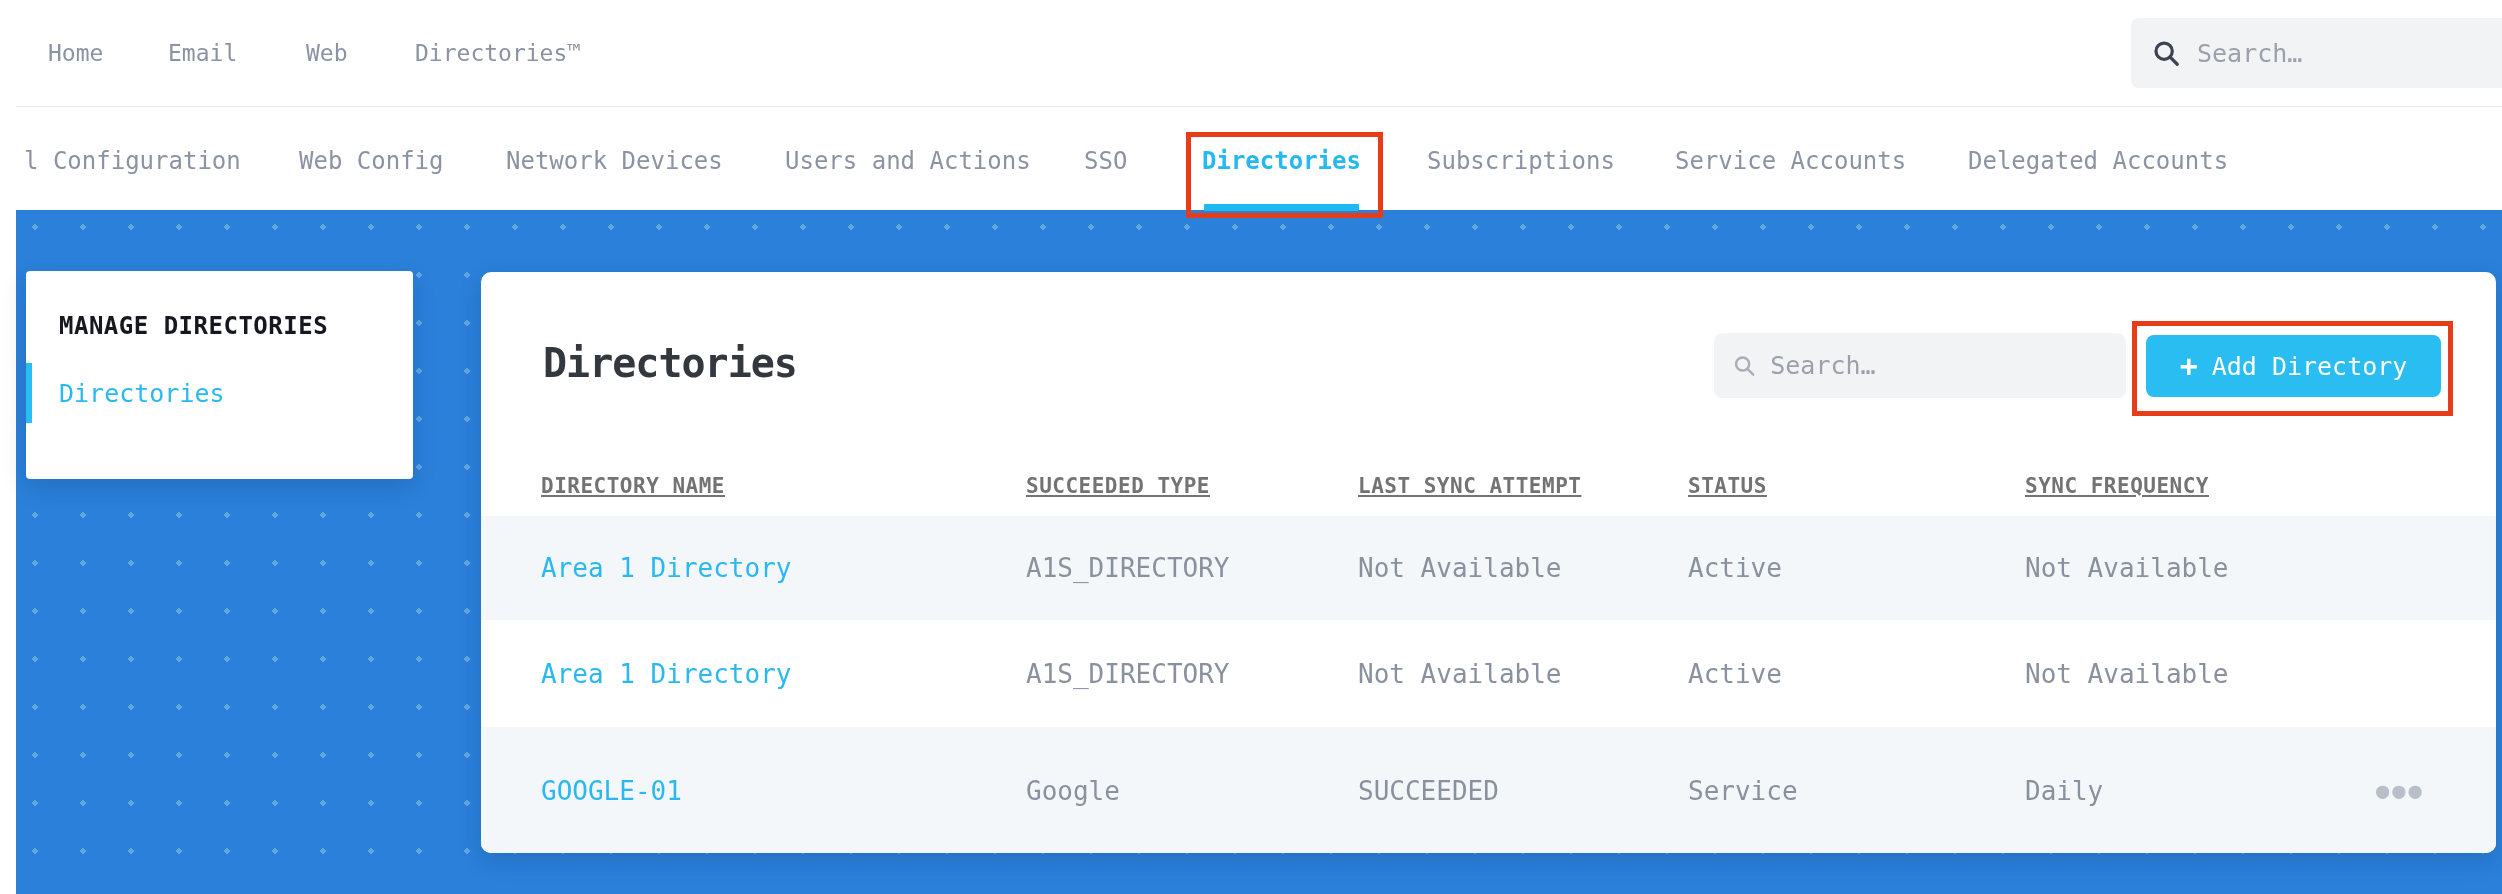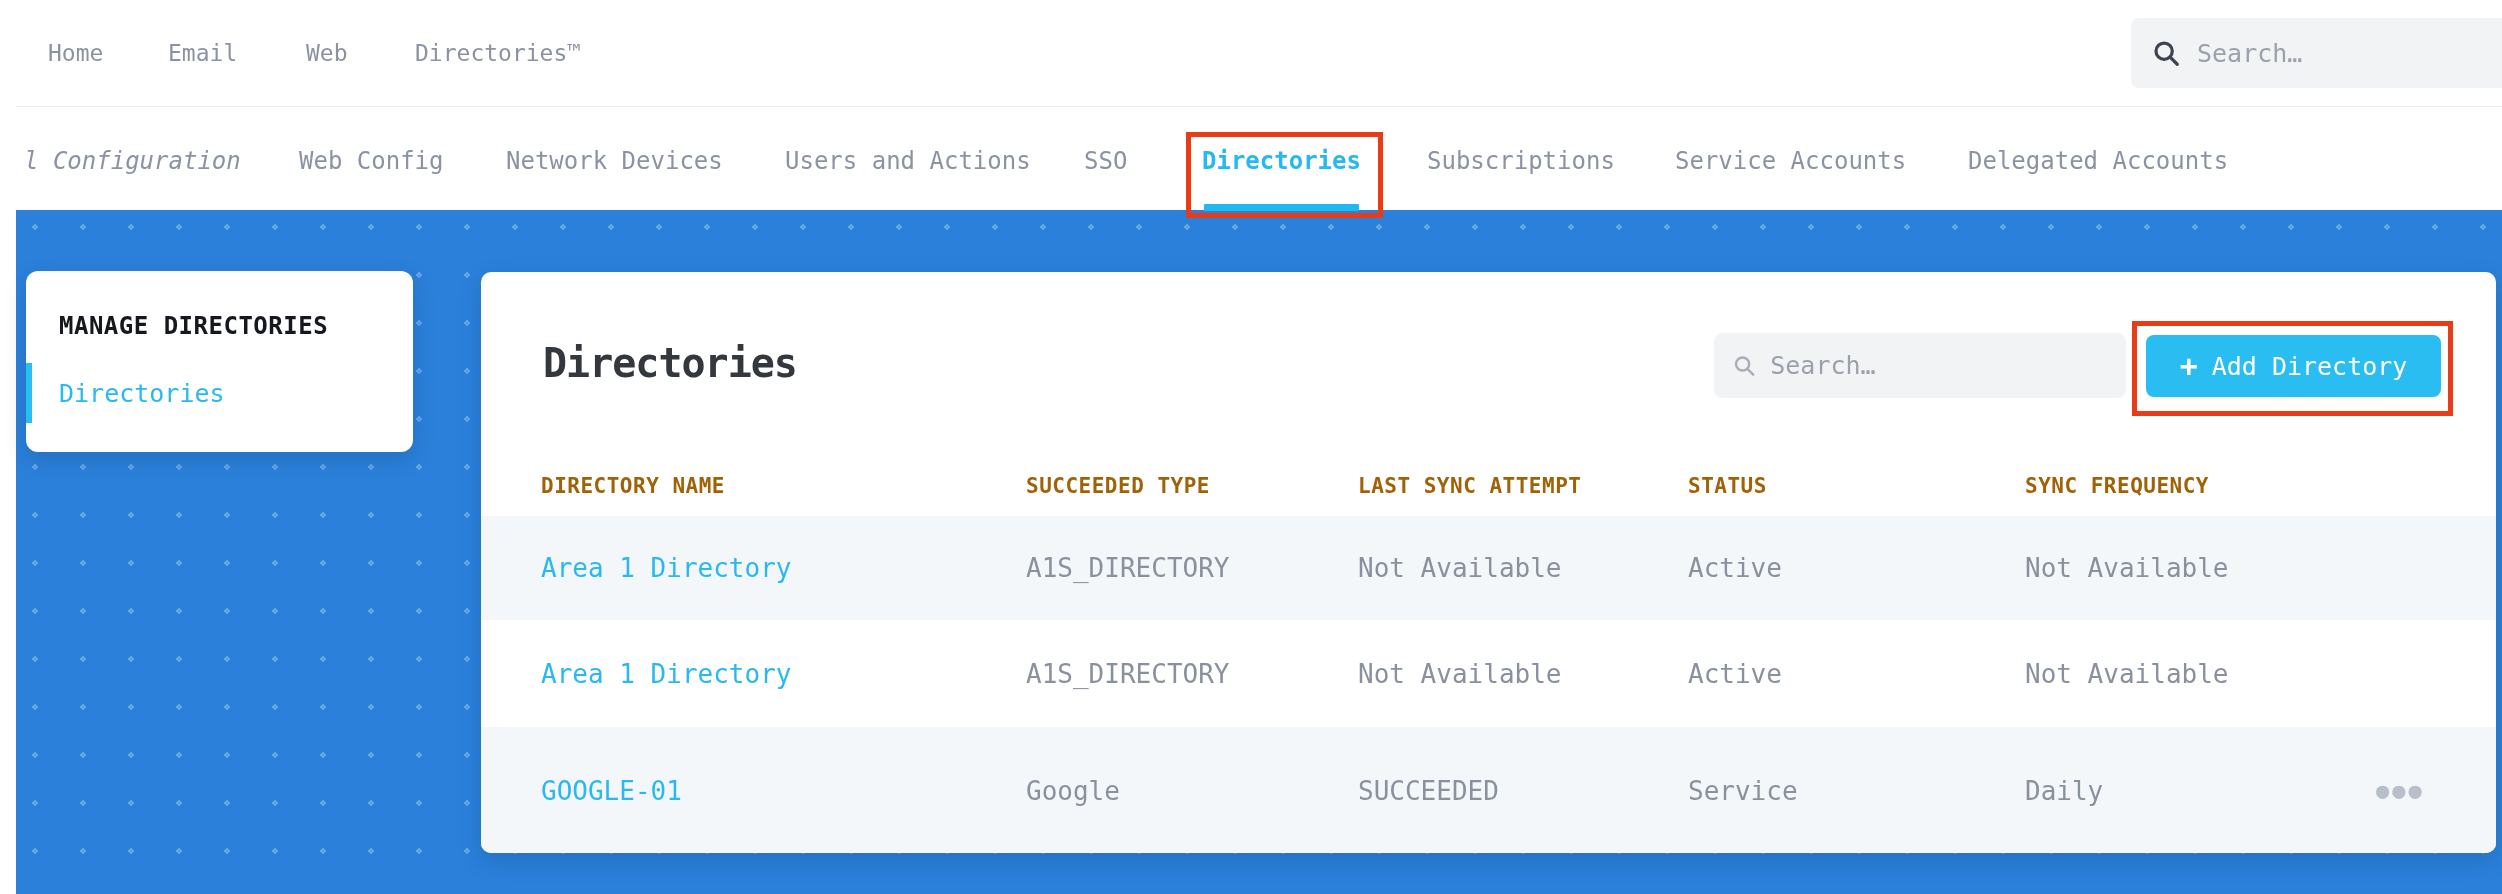--- a/index.html
+++ b/index.html
@@ -51,22 +51,22 @@
 
   
   .bluearea {
     position:relative; width:2502px; height:684px; background:#2b80da;
     background-image:radial-gradient(rgba(255,255,255,0.27) 2.6px, rgba(255,255,255,0) 2.9px);
     background-size:48px 48px; background-position:-5px -7px; z-index:1;
   }
 
   
   .card {
-    position:absolute; left:10px; top:61px; width:387px; height:181px;
-    background:#ffffff; border-radius:12px; box-shadow:0 8px 22px rgba(10,40,80,.18);
+    position:absolute; left:10px; top:61px; width:387px; height:208px;
+    background:#ffffff; border-radius:4px; box-shadow:0 8px 22px rgba(10,40,80,.18);
   }
   .card-heading {
     position:absolute; left:33px; top:41px; font-size:24px; font-weight:bold;
     color:#15181e; letter-spacing:.5px; white-space:nowrap;
   }
   .card-item { position:absolute; left:0; top:92px; width:100%; height:60px; cursor:pointer; }
   .card-item .active-bar {
     position:absolute; left:0; top:0; width:6px; height:60px; background:#29bdf2;
   }
   .card-item a {
@@ -100,21 +100,21 @@
   .btn-annotation { left:1651px; top:49px; width:321px; height:95px; }
 
   
   .table { position:relative; width:100%; }
   .thead, .trow {
     display:grid; grid-template-columns:485px 332px 330px 337px 351px 1fr;
     padding-left:60px; align-items:center;
   }
   .thead { height:61px; }
   .thead span {
-    font-size:21px; font-weight:bold; color:#a16207; letter-spacing:.5px; white-space:nowrap;
+    font-size:21px; font-weight:bold; color:#737373; letter-spacing:.5px; white-space:nowrap;text-decoration:underline;
   }
   .trow { font-size:26px; color:#8a919e; }
   .trow.alt { background:#f4f7f9; }
   .trow:nth-child(1){ height:104px; }
   .trow:nth-child(2){ height:107px; }
   .trow:nth-child(3){ height:127px; }
   .trow a.dirlink { color:#29b8f0; text-decoration:none; cursor:pointer; white-space:nowrap; }
   .trow span { white-space:nowrap; }
   .menu-dots {
     font-size:22px; letter-spacing:3px; color:#b9bfc8; cursor:pointer; line-height:1;
@@ -136,21 +136,21 @@
       <svg width="30" height="30" viewBox="0 0 24 24" fill="none" stroke="#3d4354" stroke-width="2.6" stroke-linecap="round">
         <circle cx="10.5" cy="10.5" r="6.5"></circle>
           <line x1="15.5" y1="15.5" x2="21" y2="21"></line>
       </svg>
       <input class="searchfield" type="text" placeholder="Search…" style="">
     </div>
   </header>
 
   <nav class="tabbar">
     <div id="tab-items">
-        <a class="tab-item" style="left: 8px; font-style: italic;">l Configuration</a>
+        <a class="tab-item" style="left: 8px;">l Configuration</a>
         <a class="tab-item" style="left: 283px;">Web Config</a>
         <a class="tab-item" style="left: 490px;">Network Devices</a>
         <a class="tab-item" style="left: 769px;">Users and Actions</a>
         <a class="tab-item" style="left: 1068px;">SSO</a>
         <a class="tab-item active" style="left: 1186px;">Directories</a>
         <a class="tab-item" style="left: 1411px;">Subscriptions</a>
         <a class="tab-item" style="left: 1659px;">Service Accounts</a>
         <a class="tab-item" style="left: 1952px;">Delegated Accounts</a>
       </div>
     <div class="annotation-box tab-annotation"></div>

